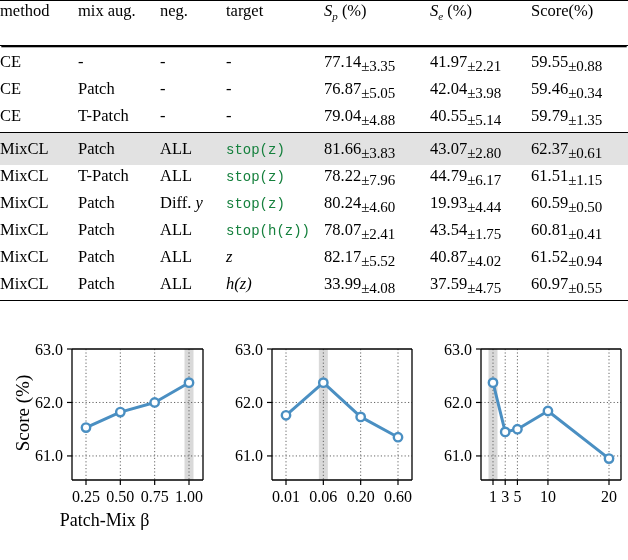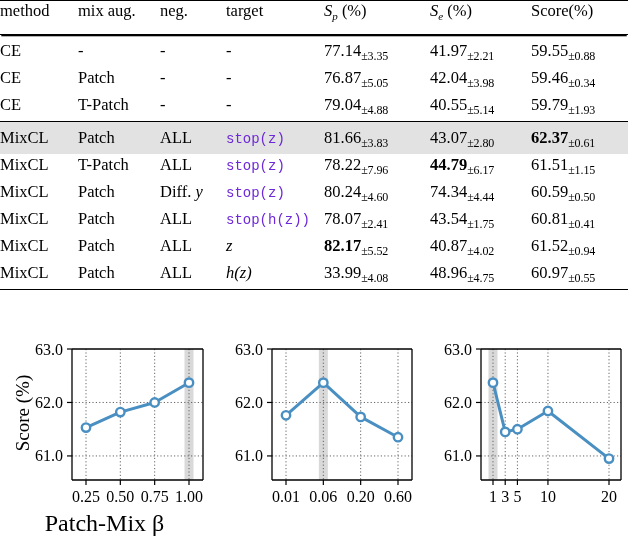--- a/index.html
+++ b/index.html
@@ -42,21 +42,21 @@
   col.c-neg    { width: 66px; }
   col.c-target { width: 98px; }
   col.c-sp     { width: 106px; }
   col.c-se     { width: 101px; }
   col.c-score  { width: 97px; }
 
   tr.head th {
     height: 33px;
     font-weight: normal;
     font-size: 16.5px;
-    padding-bottom: 0;
+    padding-bottom: 11px;
   }
   th.num-h, td.num {
     text-align: right;
     padding-right: 2px;
   }
   th.h-score { font-weight: bold; }
 
   .rule-top    { border-top: 1.6px solid #000; }
   .rule-double { border-bottom: 1.1px solid #000; box-shadow: 0 2.6px 0 -1.3px #000; }
   .rule-mid    { border-top: 1.3px solid #000; }
@@ -65,31 +65,31 @@
   tbody tr.data td {
     height: 26px;
     padding-top: 1px;
   }
   tbody tr.pad-top td { padding-top: 6px; }
   tbody tr.highlight td { background: #e2e2e2; }
 
   .tt {
     font-family: "Liberation Mono", "DejaVu Sans Mono", monospace;
     font-size: 14px;
-    color: #6d28d9;
+    color: #15803d;
   }
   .mi { font-style: italic; font-family: "Liberation Serif", serif; }
   .sub {
-    font-size: 12px;
+    font-size: 15px;
     vertical-align: baseline;
     position: relative;
     top: 3.5px;
     letter-spacing: -0.1px;
   }
-  .b  { font-weight: bold; margin-top: 31px; }
+  .b  { font-weight: normal; margin-top: 31px; }
   .u  { }
   .sb { font-size: 11px; position: relative; top: 4px; font-style: italic; }
 
   
   #charts {
     position: absolute;
     left: 0;
     top: 310px;
     width: 628px;
     height: 250px;
@@ -107,21 +107,21 @@
     text-align: center;
     transform: rotate(-90deg);
     font-size: 19px;
     white-space: nowrap;
   }
   .xlabel {
     position: absolute;
     left: 0; right: 0;
     top: 200px;
     text-align: center;
-    font-size: 24px;
+    font-size: 18px;
     white-space: nowrap;
   }
   svg.plot { position: absolute; left: 0; top: 0; }
   .tickfont { font-family: "Liberation Serif", serif; font-size: 16px; fill: #000; }
 </style>
 </head>
 <body>
 
 <div id="results-table-wrap">
   <table class="results">
@@ -164,21 +164,21 @@
           <td class="num"><span class="">42.04</span><span class="sub">±3.98</span></td>
           <td class="num"><span class="">59.46</span><span class="sub">±0.34</span></td>
         </tr>
         <tr class="data">
           <td><span>CE</span></td>
           <td><span>T-Patch</span></td>
           <td><span>-</span></td>
           <td><span>-</span></td>
           <td class="num"><span class="">79.04</span><span class="sub">±4.88</span></td>
           <td class="num"><span class="">40.55</span><span class="sub">±5.14</span></td>
-          <td class="num"><span class="">59.79</span><span class="sub">±1.93</span></td>
+          <td class="num"><span class="">59.79</span><span class="sub">±1.35</span></td>
         </tr>
         <tr class="data highlight rule-mid pad-top">
           <td><span>MixCL</span></td>
           <td><span>Patch</span></td>
           <td><span>ALL</span></td>
           <td><span class="tt">stop(z)</span></td>
           <td class="num"><span class="u">81.66</span><span class="sub">±3.83</span></td>
           <td class="num"><span class="">43.07</span><span class="sub">±2.80</span></td>
           <td class="num"><span class="b">62.37</span><span class="sub">±0.61</span></td>
         </tr>
@@ -190,21 +190,21 @@
           <td class="num"><span class="">78.22</span><span class="sub">±7.96</span></td>
           <td class="num"><span class="b">44.79</span><span class="sub">±6.17</span></td>
           <td class="num"><span class="">61.51</span><span class="sub">±1.15</span></td>
         </tr>
         <tr class="data">
           <td><span>MixCL</span></td>
           <td><span>Patch</span></td>
           <td><span>Diff.</span> <span class="mi">y</span></td>
           <td><span class="tt">stop(z)</span></td>
           <td class="num"><span class="">80.24</span><span class="sub">±4.60</span></td>
-          <td class="num"><span class="">74.34</span><span class="sub">±4.44</span></td>
+          <td class="num"><span class="">19.93</span><span class="sub">±4.44</span></td>
           <td class="num"><span class="">60.59</span><span class="sub">±0.50</span></td>
         </tr>
         <tr class="data">
           <td><span>MixCL</span></td>
           <td><span>Patch</span></td>
           <td><span>ALL</span></td>
           <td><span class="tt">stop(h(z))</span></td>
           <td class="num"><span class="">78.07</span><span class="sub">±2.41</span></td>
           <td class="num"><span class="u">43.54</span><span class="sub">±1.75</span></td>
           <td class="num"><span class="">60.81</span><span class="sub">±0.41</span></td>
@@ -217,21 +217,21 @@
           <td class="num"><span class="b">82.17</span><span class="sub">±5.52</span></td>
           <td class="num"><span class="">40.87</span><span class="sub">±4.02</span></td>
           <td class="num"><span class="u">61.52</span><span class="sub">±0.94</span></td>
         </tr>
         <tr class="data rule-bot">
           <td><span>MixCL</span></td>
           <td><span>Patch</span></td>
           <td><span>ALL</span></td>
           <td><span class="mi">h(z)</span></td>
           <td class="num"><span class="">33.99</span><span class="sub">±4.08</span></td>
-          <td class="num"><span class="">48.96</span><span class="sub">±4.75</span></td>
+          <td class="num"><span class="">37.59</span><span class="sub">±4.75</span></td>
           <td class="num"><span class="">60.97</span><span class="sub">±0.55</span></td>
         </tr>
       </tbody>
   </table>
 </div>
 
 <div id="charts">
   <div class="panel" id="panel-0">
     <div class="ylabel">Score (%)</div>
     <div class="xlabel">Patch-Mix β</div>

